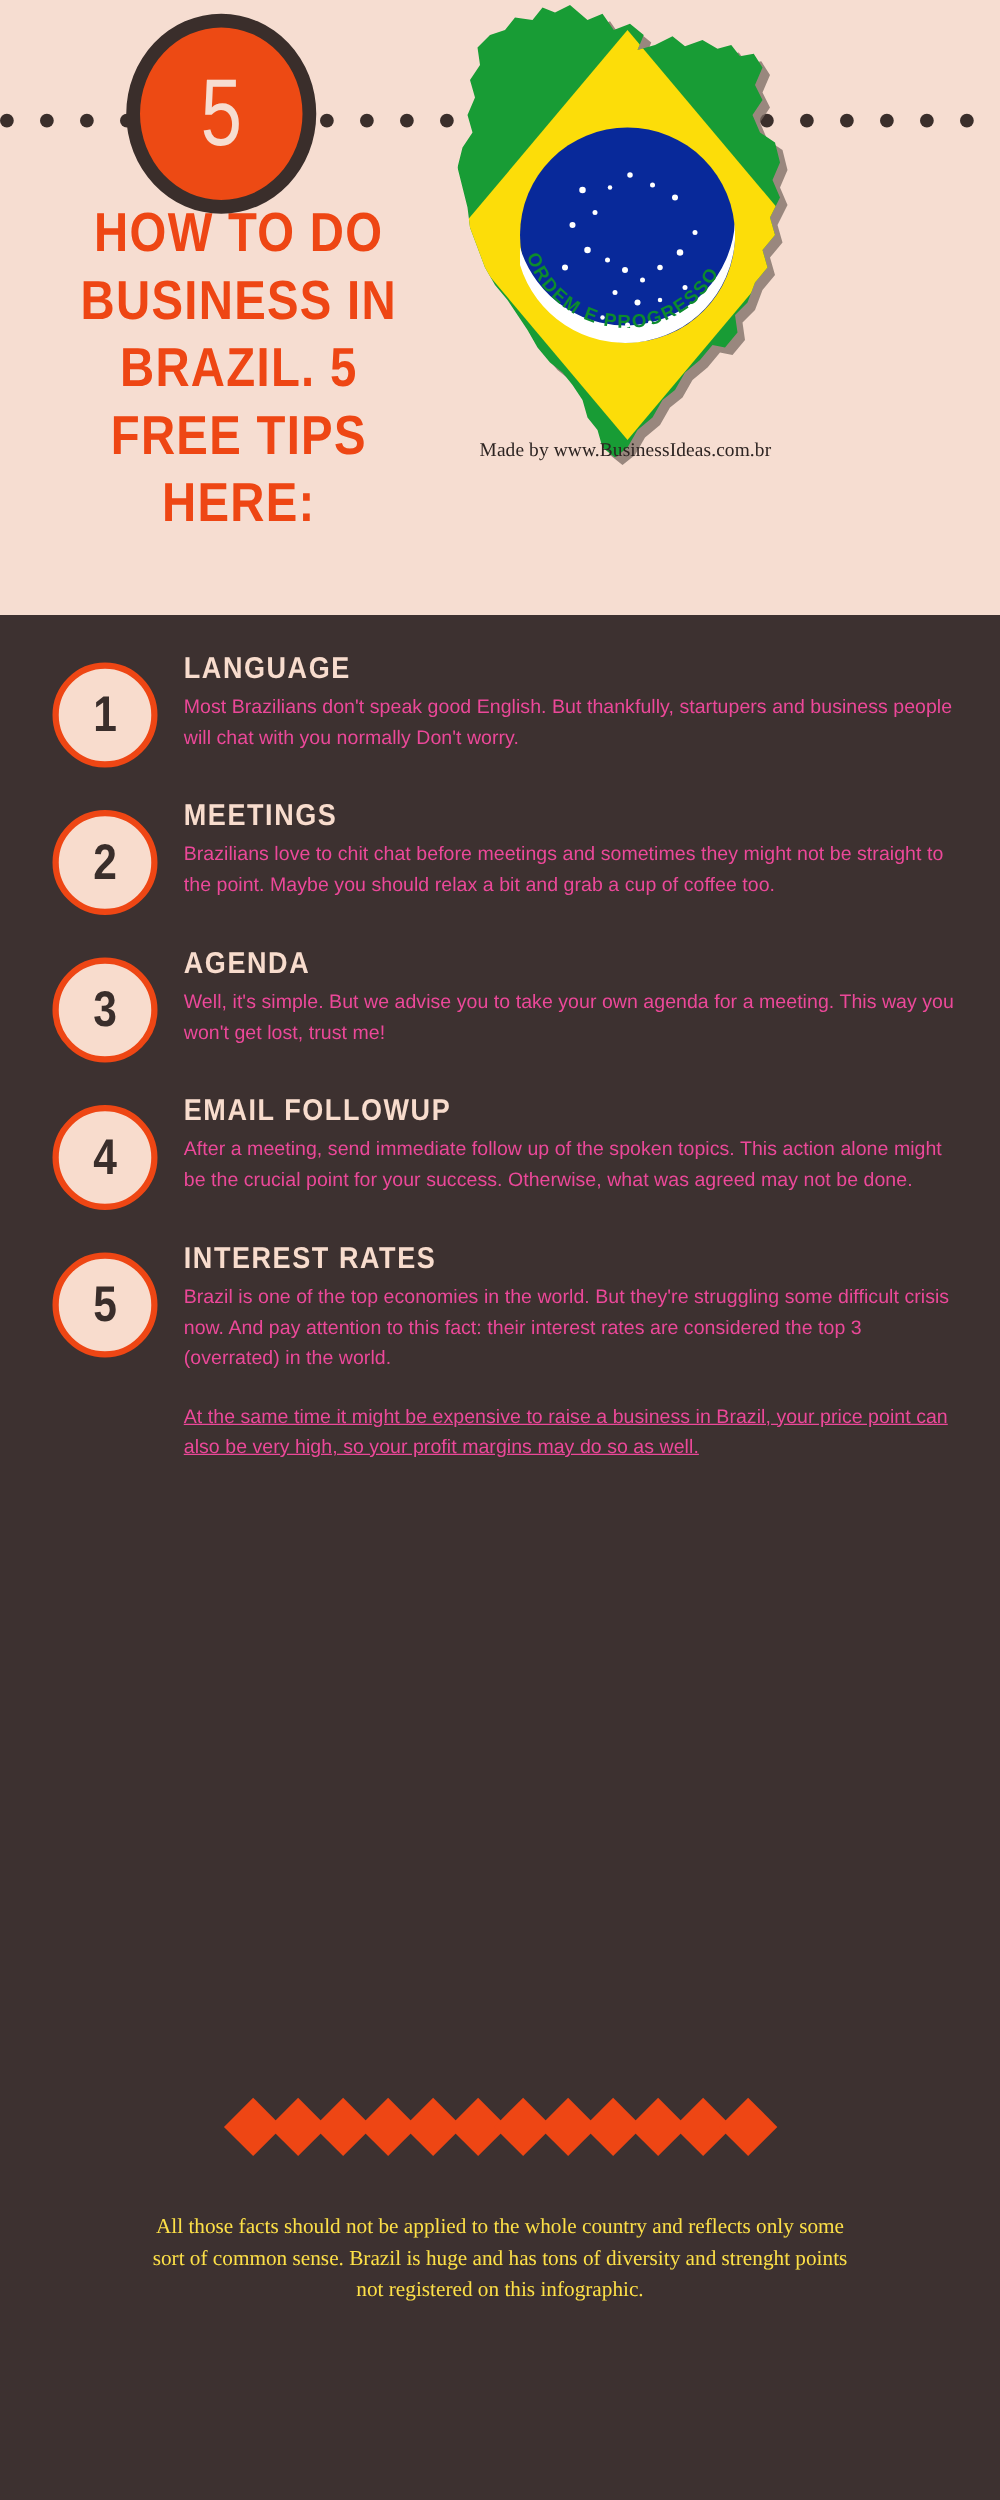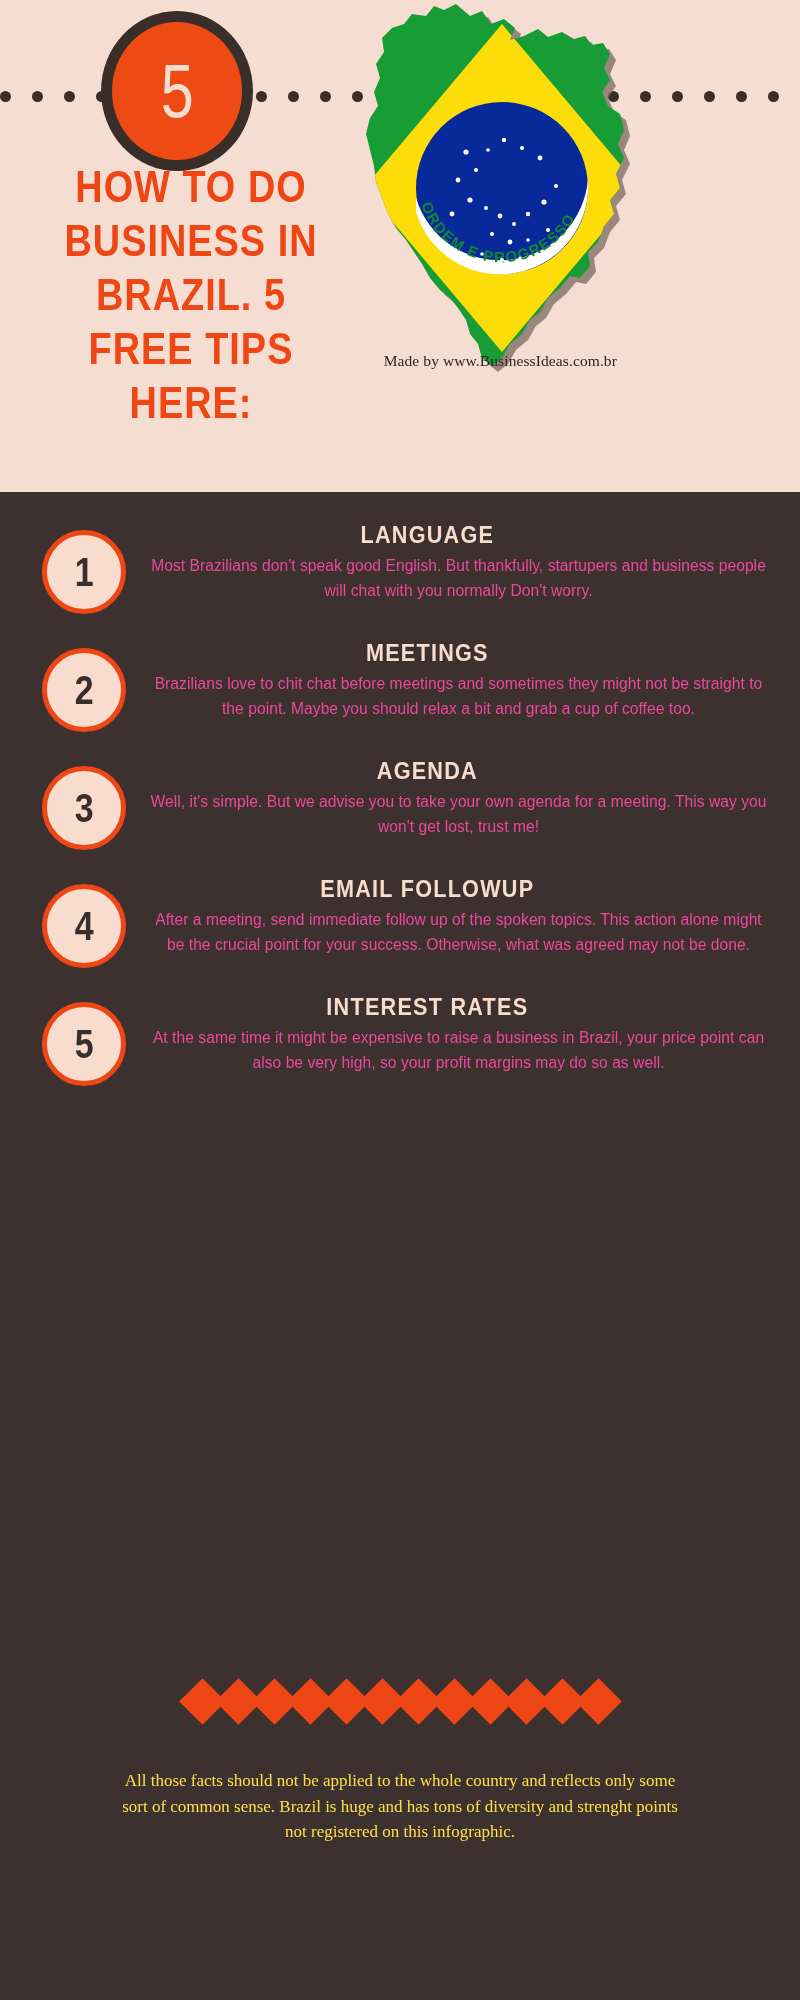--- a/index.html
+++ b/index.html
@@ -99,21 +99,20 @@
     font-family:"Liberation Sans Narrow","Liberation Sans",sans-serif;
     font-weight:700;
     font-size:40px;line-height:1;
     color:#3a2e2b;
     transform:scaleX(.85);
   }
   .tip .body{
     flex:1;
     padding-left:21px;
     padding-right:30px;
-    text-align:center;
   }
   .tip .t-title{
     color:#f8dccd;
     font-family:"Liberation Sans Narrow","Liberation Sans",sans-serif;
     font-weight:700;
     font-size:24px;
     line-height:26px;
     letter-spacing:1.4px;
     text-transform:uppercase;
     transform:scaleX(.9);
@@ -303,20 +302,21 @@
         <div class="t-title">EMAIL FOLLOWUP</div>
         <p class="t-para">After a meeting, send immediate follow up of the spoken topics. This action alone might be the crucial point for your success. Otherwise, what was agreed may not be done.</p>
       </div>
     </div>
     <div class="tip" style="margin-top: 26px;">
       <div class="badge">
         <span class="n">5</span>
       </div>
       <div class="body">
         <div class="t-title">INTEREST RATES</div>
+        <p class="t-para">Brazil is one of the top economies in the world. But they're struggling some difficult crisis now. And pay attention to this fact: their interest rates are considered the top 3 (overrated) in the world.</p>
         <p class="t-para">At the same time it might be expensive to raise a business in Brazil, your price point can also be very high, so your profit margins may do so as well.</p>
       </div>
     </div>
   </div>
 
 <div id="divider">
     <span class="dia" style="background: rgb(238, 70, 20);"></span>
     <span class="dia" style="background: rgb(238, 70, 20);"></span>
     <span class="dia" style="background: rgb(238, 70, 20);"></span>
     <span class="dia" style="background: rgb(238, 70, 20);"></span>

